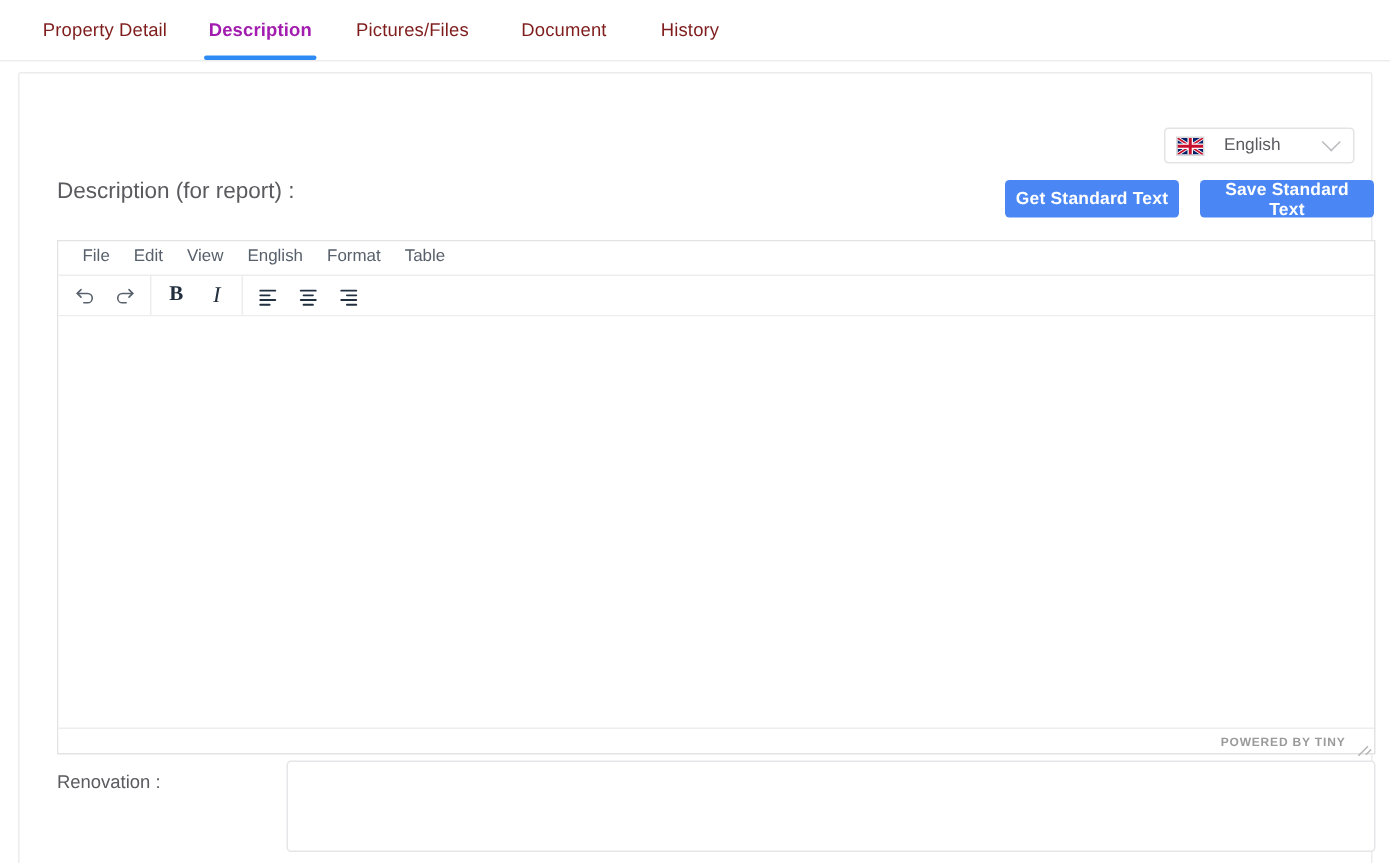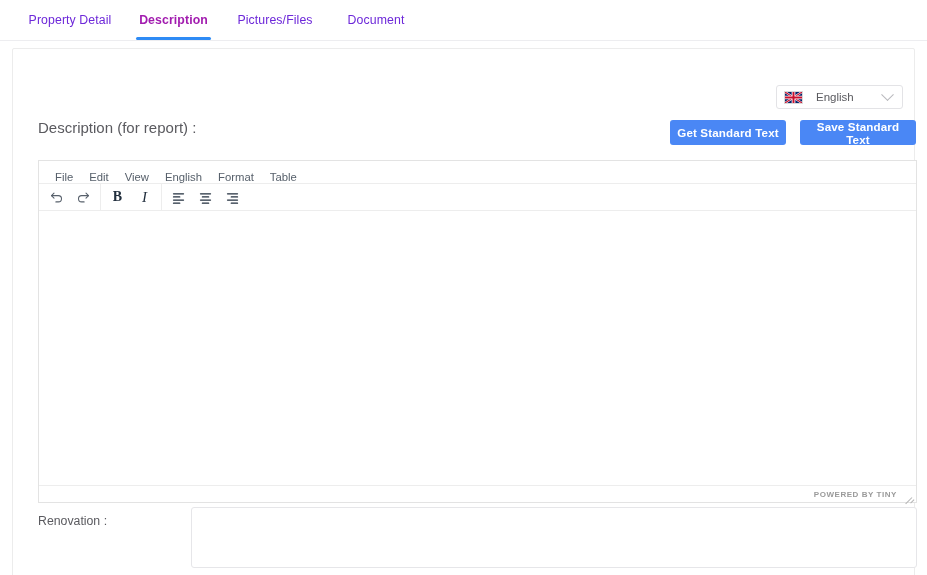--- a/index.html
+++ b/index.html
@@ -24,21 +24,21 @@
     align-items: flex-start;
     padding-left: 18px;
   }
   .tab {
     position: relative;
     height: 40px;
     display: flex;
     align-items: center;
     justify-content: center;
     font-size: 12.3px;
-    color: #6d28d9;
+    color: #7f1d1d;
     letter-spacing: 0.1px;
     cursor: pointer;
     white-space: nowrap;
   }
   .tab-label { pointer-events: none; }
   .tab.active { color: #a21caf; font-weight: 700; }
   .tab.active .tab-underline {
     position: absolute;
     left: 0; right: 0;
     bottom: 0;
@@ -142,21 +142,21 @@
     width: 879px;
     height: 343px;
     border: 1px solid #e3e3e3;
     background: #ffffff;
     display: flex;
     flex-direction: column;
   }
   .mce-menubar {
     height: 23px;
     display: flex;
-    align-items: flex-end;
+    align-items: center;
     padding-left: 8px;
     border-bottom: 1px solid #ededed;
     background: #fff;
   }
   .mce-menu-item {
     font-size: 11.3px;
     color: #57606b;
     padding: 0 8px;
     cursor: pointer;
     line-height: 1;
@@ -266,20 +266,24 @@
   <div class="tab tab-1 active">
     <span class="tab-label">Description</span>
     <span class="tab-underline" style="display: block;"></span>
   </div>
   <div class="tab tab-2">
     <span class="tab-label">Pictures/Files</span>
 
   </div>
   <div class="tab tab-3">
     <span class="tab-label">Document</span>
+
+  </div>
+  <div class="tab tab-6">
+    <span class="tab-label">History</span>
 
   </div>
 </div>
 
 <div class="card">
 
   <div class="lang-select">
     <svg class="flag" viewBox="0 0 60 40" preserveAspectRatio="none">
       <rect width="60" height="40" fill="#012169"></rect>
       <path d="M0,0 L60,40 M60,0 L0,40" stroke="#FFFFFF" stroke-width="8"></path>

